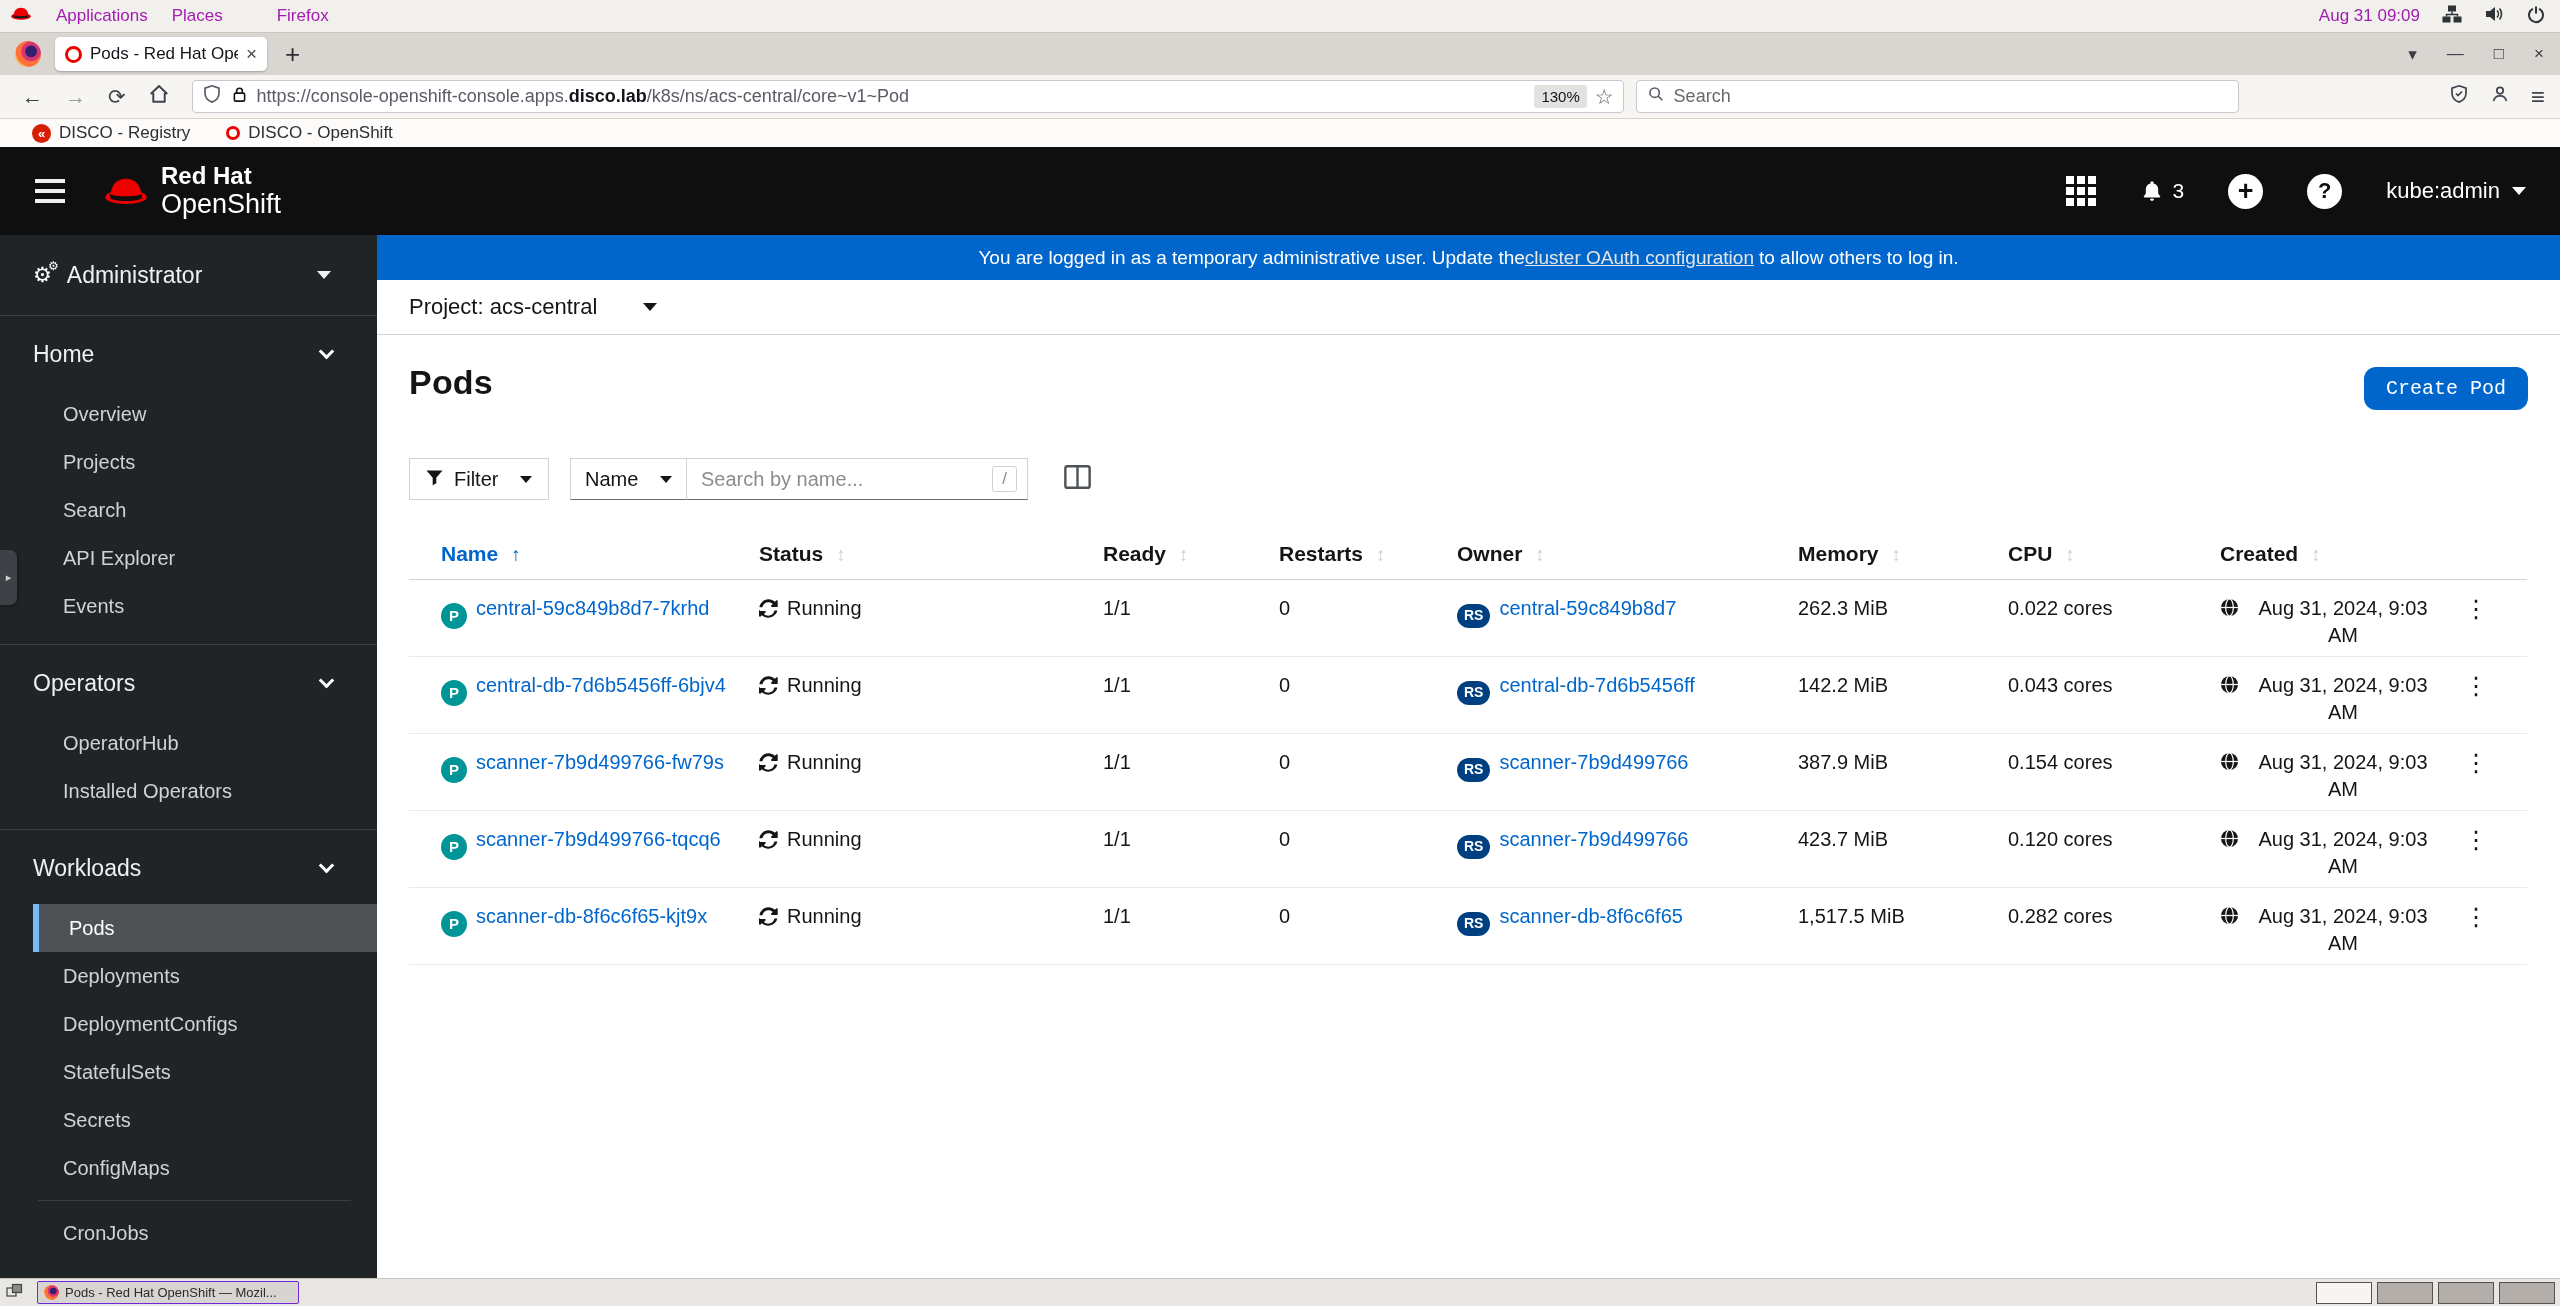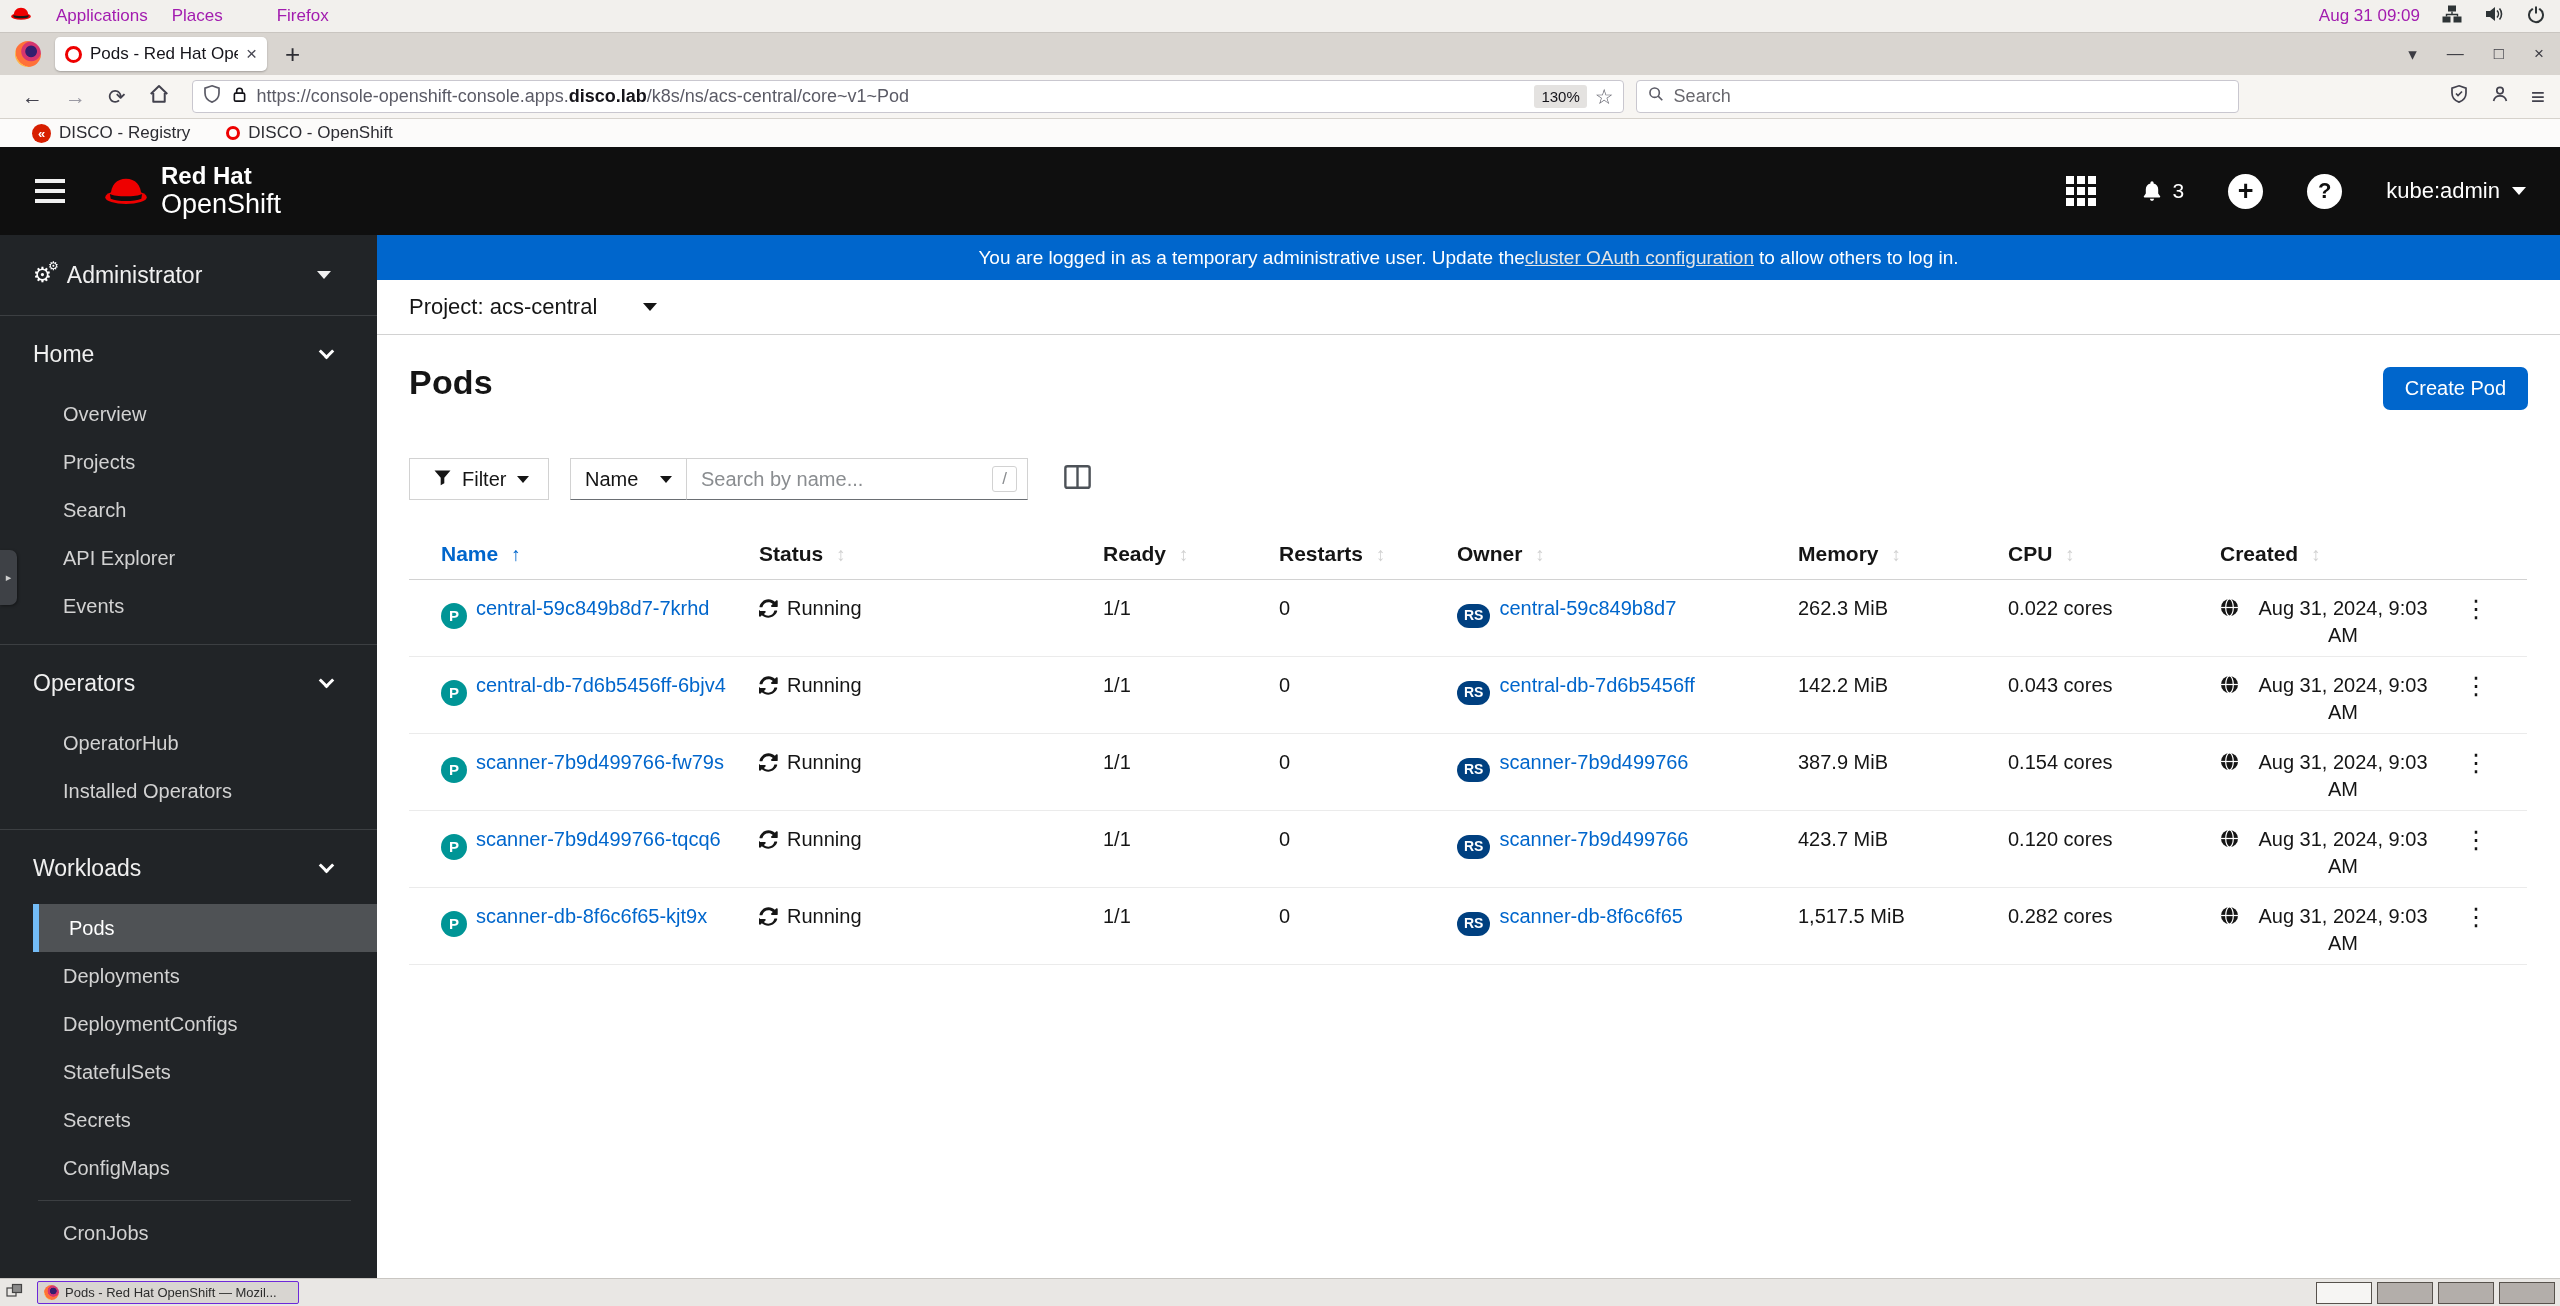--- a/index.html
+++ b/index.html
@@ -105,24 +105,24 @@
   .nav-handle { position:absolute; left:0; top:315px; width:17px; height:55px; background:#3e4146; border-radius:0 7px 7px 0; color:#cfcfcf; font-size:11px; display:flex; align-items:center; justify-content:center; box-shadow:1px 1px 3px rgba(0,0,0,.4); }
 
   
   .content { flex:1; background:#fff; display:flex; flex-direction:column; }
   .banner { height:45px; background:#0066cc; color:#fff; display:flex; align-items:center; justify-content:center; font-size:19px; }
   .banner a { color:#e5e5e5; text-decoration:underline; margin:0 5px 0 0; }
   .project-bar { height:55px; border-bottom:1px solid #d2d2d2; display:flex; align-items:center; padding-left:32px; font-size:22px; gap:46px; }
   .project-caret { color:#151515; border-left-width:7px; border-right-width:7px; border-top-width:8px; }
   .page { padding:28px 32px 0 32px; position:relative; }
   .page h1 { font-size:34px; font-weight:600; letter-spacing:.2px; }
-  .create-btn { position:absolute; top:32px; right:32px; background:#0066cc; color:#fff; border:none; border-radius:7px; font-size:20px; padding:10px 22px; font-family:Liberation Sans, sans-serif; }
+  .create-btn { position:absolute; top:32px; right:32px; background:#0066cc; color:#fff; border:none; border-radius:12px; font-size:20px; padding:10px 22px; font-family:Liberation Mono, monospace; }
   .toolbar { margin-top:56px; display:flex; align-items:center; }
   .ctl { height:42px; border:1px solid #d2d2d2; background:#fff; display:flex; align-items:center; font-size:20px; color:#151515; }
-  .filter-box { width:140px; gap:11px; padding:0 24px; margin-right:21px; justify-content:flex-start; }
+  .filter-box { width:140px; gap:11px; padding:0 16px; margin-right:21px; justify-content:flex-start; }
   .filter-box .caret, .name-box .caret { border-left-width:6px; border-right-width:6px; border-top-width:7px; color:#151515; margin-left:auto;}
   .name-box { width:117px; padding:0 14px; border-bottom-color:#6a6e73; }
   .search-box { width:342px; margin-left:-1px; padding:0 10px 0 14px; border-bottom-color:#6a6e73; }
   .search-box input { border:none; outline:none; width:100%; font-size:20px; font-family:"Liberation Sans",sans-serif; color:#151515; }
   .search-box input::placeholder { color:#8a8d90; }
   .kbd-hint { border:1px solid #d2d2d2; border-radius:3px; color:#8a8d90; font-size:17px; padding:2px 9px; }
   .cols-btn { margin-left:36px; }
 
   
   table { border-collapse:collapse; table-layout:fixed; width:2118px; margin-top:34px; }

